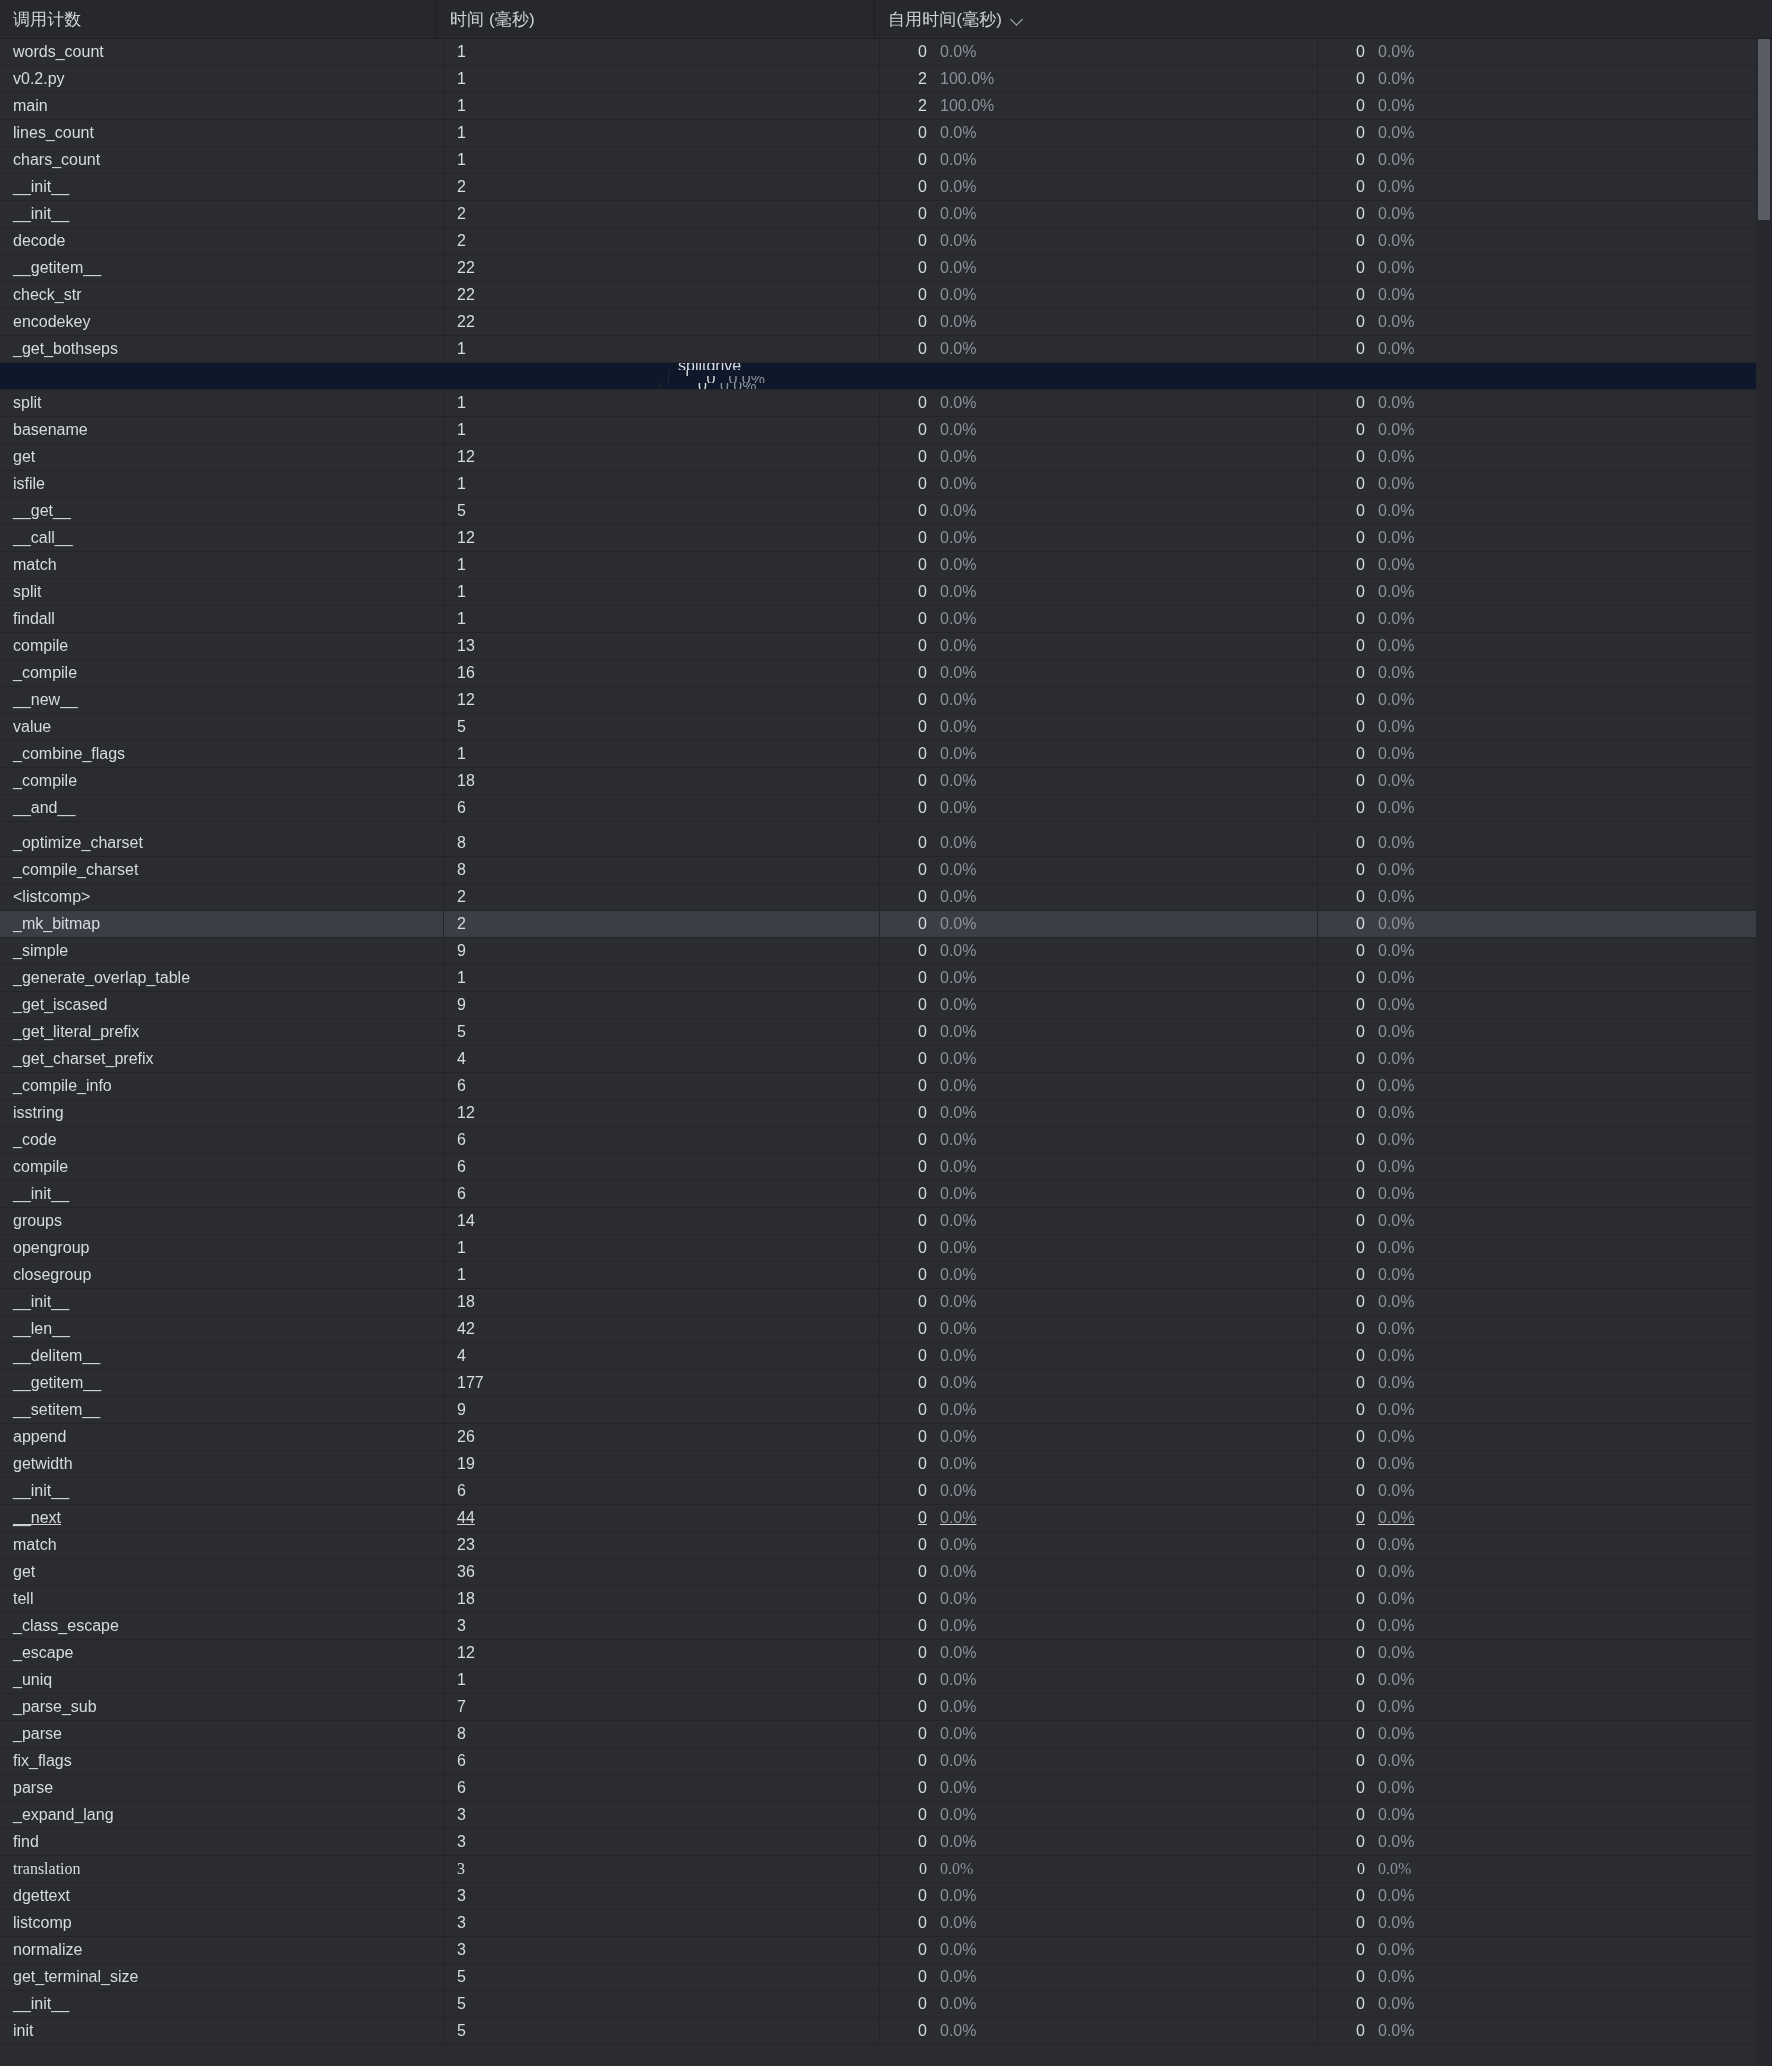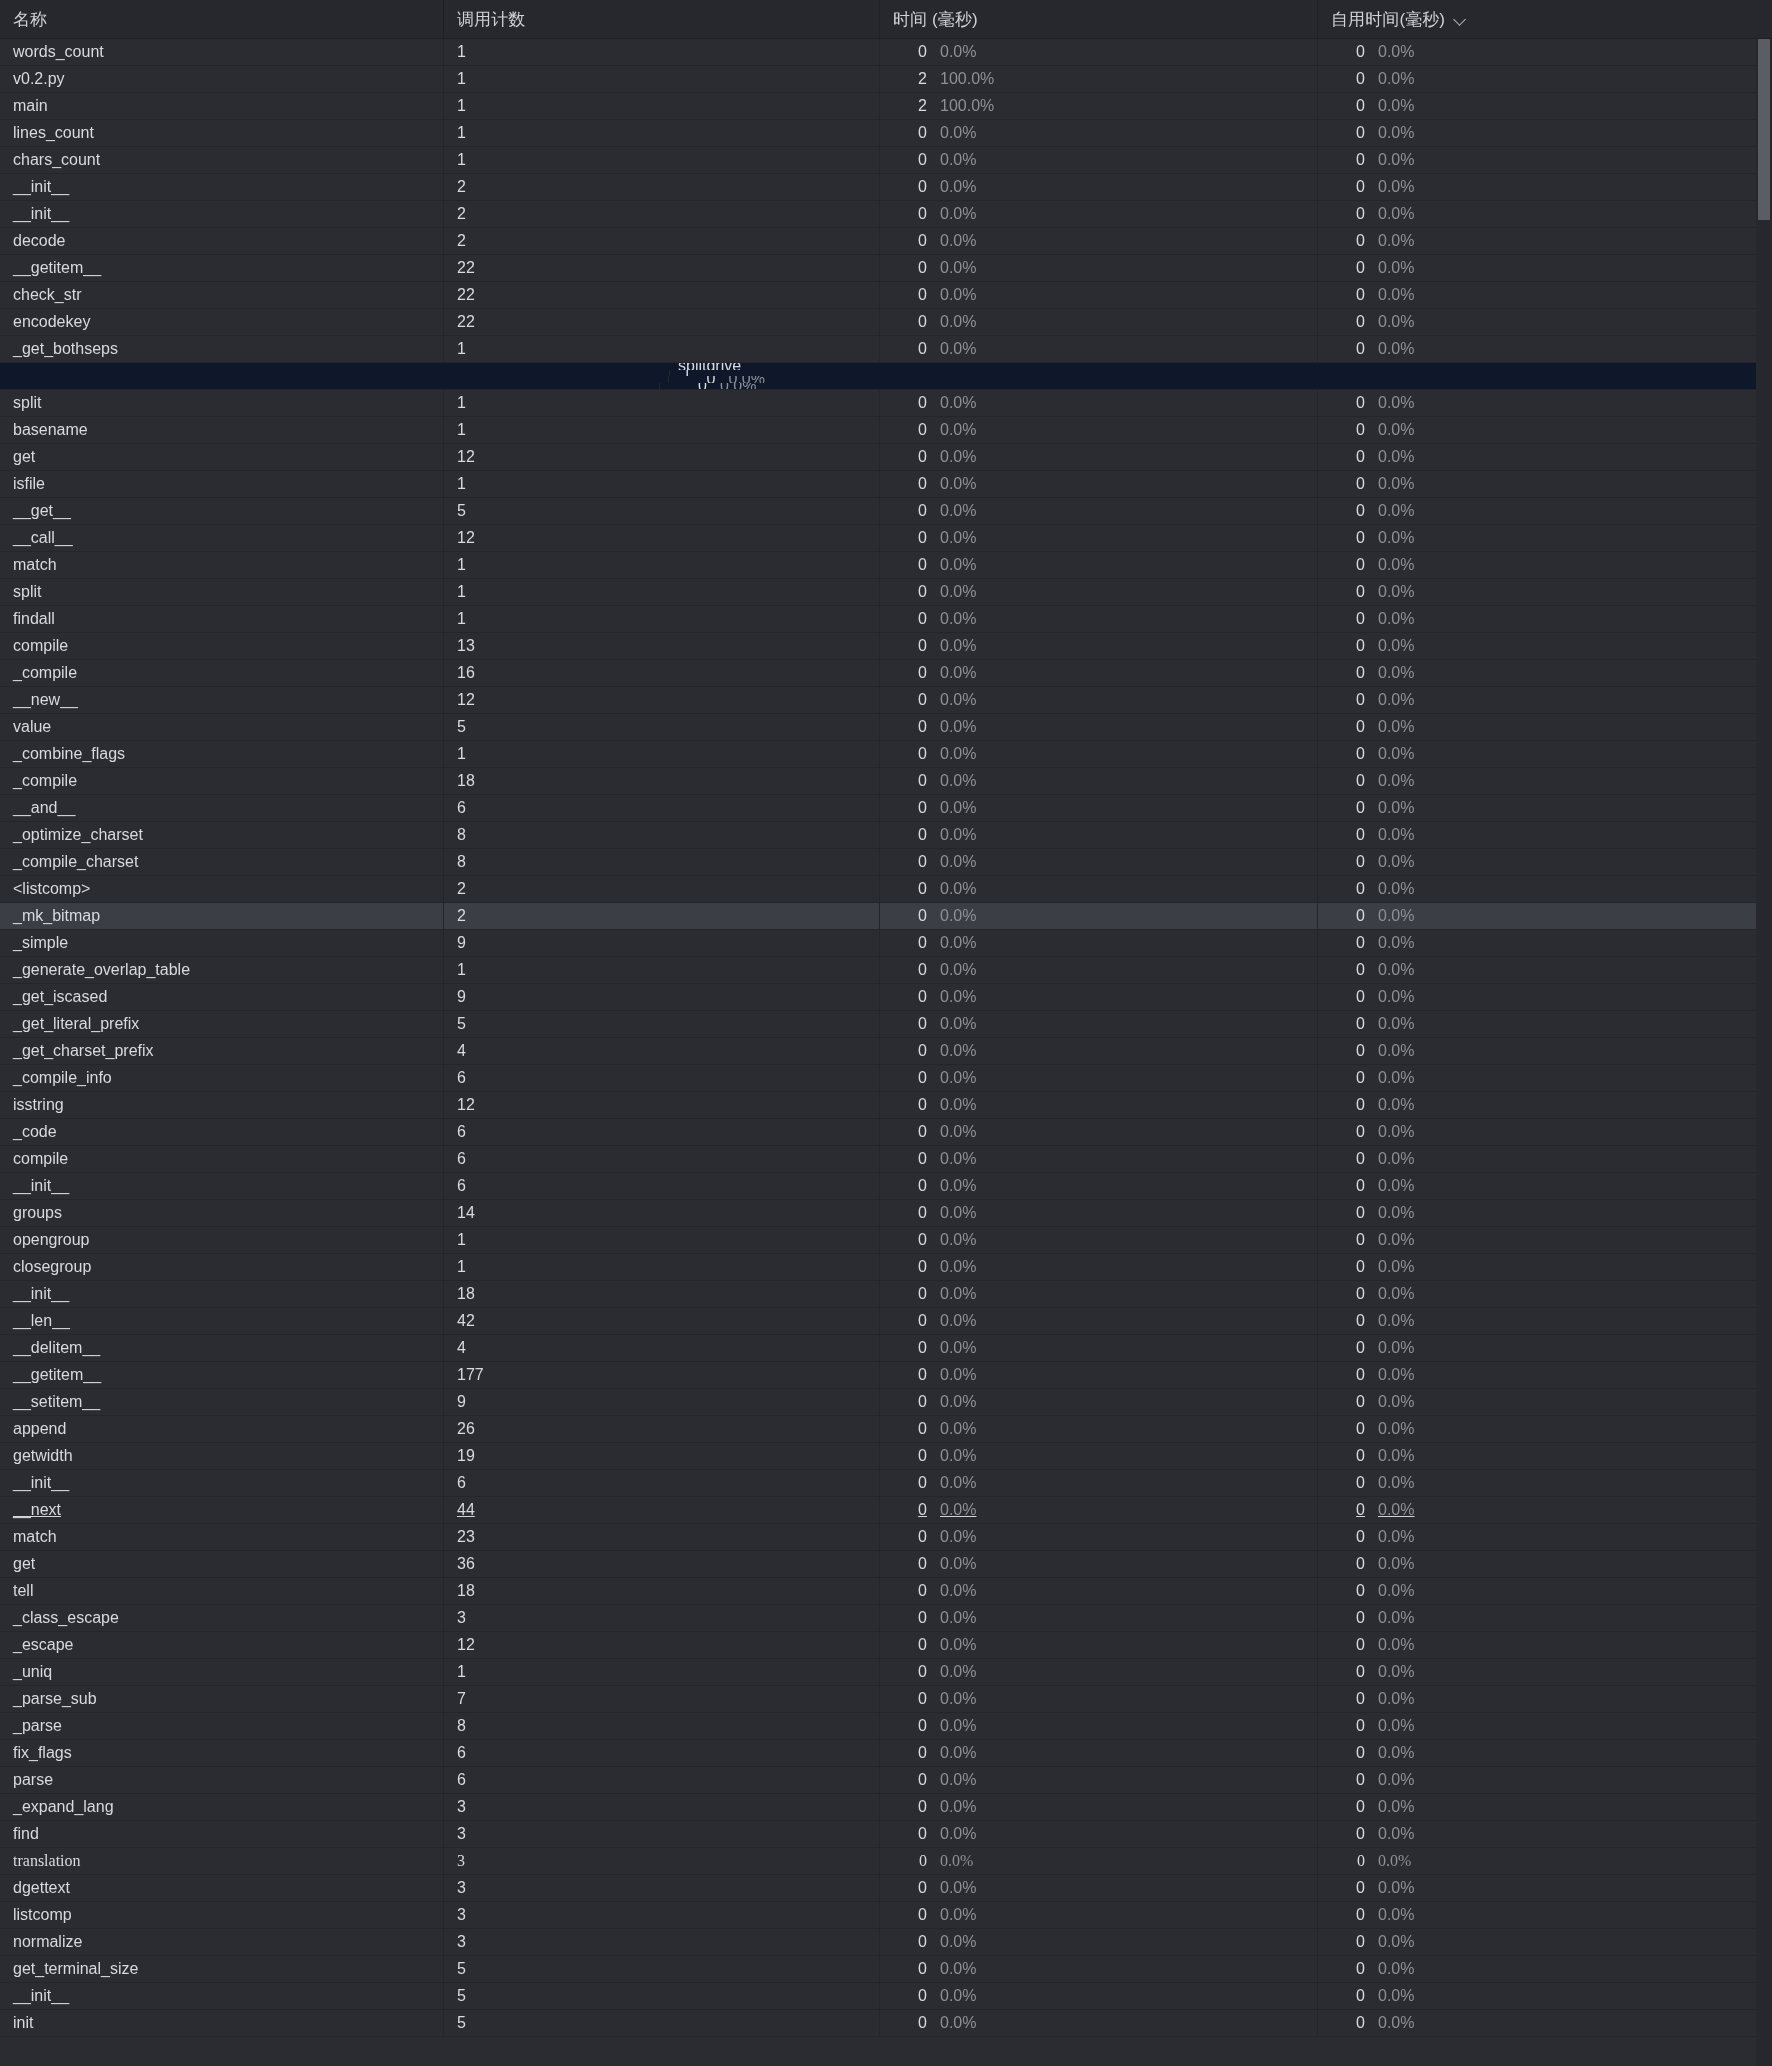--- a/index.html
+++ b/index.html
@@ -166,23 +166,20 @@
 </style>
 </head>
 <body>
 
 <div class="profiler-panel">
 
   <div class="panel-frame-top"></div>
   <div class="panel-frame-left"></div>
 
   <div class="table-header">
-    <div class="hcell col-name">
-      <span>名称</span>
-    </div>
     <div class="hcell col-calls">
       <span>调用计数</span>
     </div>
     <div class="hcell col-time">
       <span>时间 (毫秒)</span>
     </div>
     <div class="hcell col-own">
       <span>自用时间(毫秒)</span>
       <span class="sort-chevron"></span>
     </div>
@@ -646,21 +643,21 @@
             <span class="pct" style="color: rgb(141, 145, 151);">0.0%</span>
           </div>
         </div>
         <div class="cell col-own" style="border-left-color: rgb(35, 37, 41);">
           <div class="numgrp">
             <span class="num">0</span>
             <span class="pct" style="color: rgb(141, 145, 151);">0.0%</span>
           </div>
         </div>
       </div>
-      <div class="trow" style="background: rgb(42, 44, 49); border-bottom-color: rgb(35, 37, 41);">
+      <div class="trow" style="background: rgb(42, 44, 49); border-bottom-color: rgb(35, 37, 41); margin-top: 8px;">
         <div class="cell col-name">_optimize_charset</div>
         <div class="cell col-calls" style="border-left-color: rgb(35, 37, 41);">8</div>
         <div class="cell col-time" style="border-left-color: rgb(35, 37, 41);">
           <div class="numgrp">
             <span class="num">0</span>
             <span class="pct" style="color: rgb(141, 145, 151);">0.0%</span>
           </div>
         </div>
         <div class="cell col-own" style="border-left-color: rgb(35, 37, 41);">
           <div class="numgrp">

